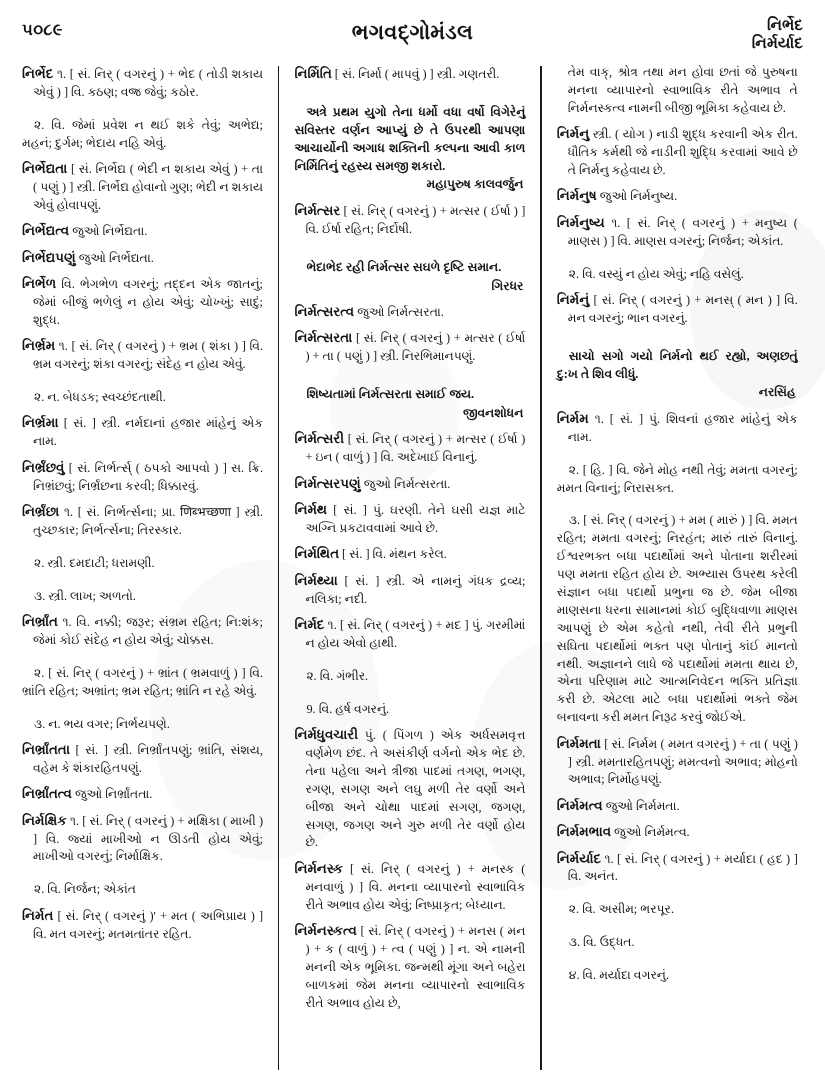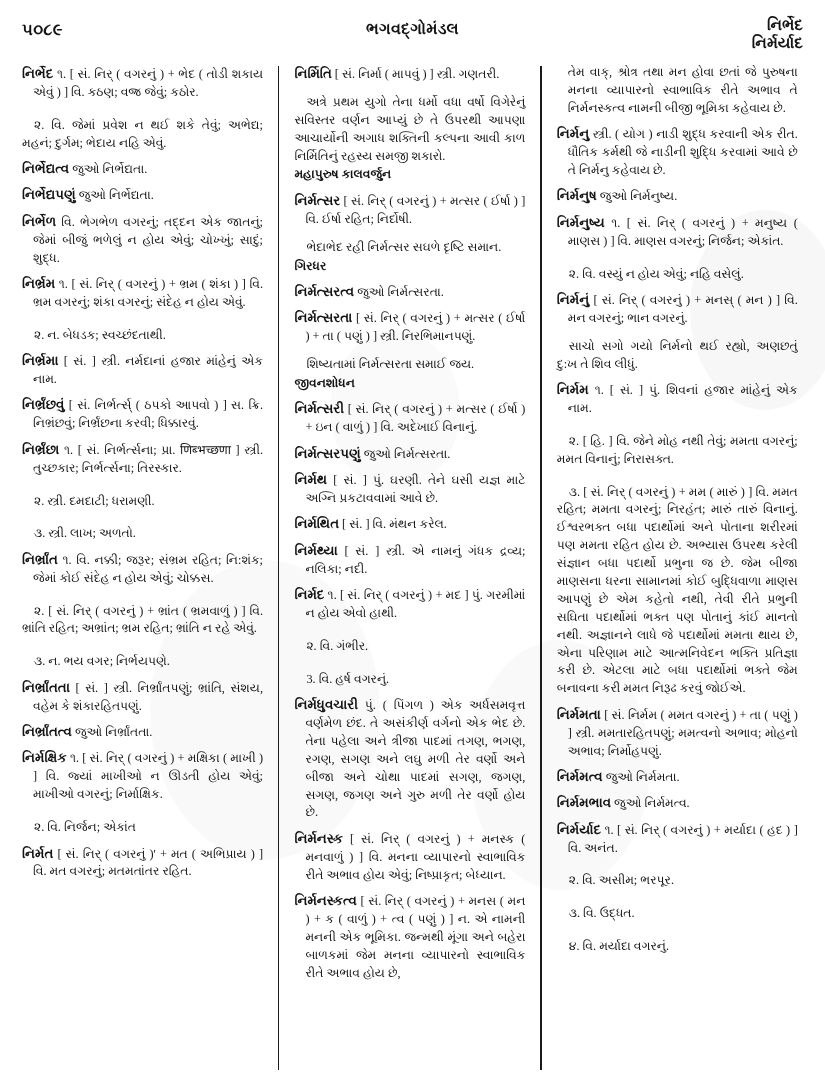--- a/index.html
+++ b/index.html
@@ -47,21 +47,21 @@
     height: 46px;
     font-weight: bold;
   }
   .head-left {
     font-size: 16.5px;
     letter-spacing: 0.3px;
     padding-top: 4px;
     min-width: 120px;
   }
   .head-center {
-    font-size: 16px;
+    font-size: 21px;
     text-align: center;
     flex: 1;
     padding-top: 4px;
     letter-spacing: 0.2px;
   }
   .head-right {
     min-width: 120px;
     text-align: right;
     font-size: 15.5px;
     line-height: 1.18;
@@ -101,24 +101,25 @@
     text-align: justify;
   }
   .sense {
     text-indent: 12px;
     text-align: justify;
     margin-top: 15px;
   }
   .quote {
     text-indent: 12px;
     text-align: justify;
-    margin-top: 10px;
+    margin-top: 20px;
+    font-weight: bold;
   }
   .citation {
-    text-align: left;
+    text-align: right;
     margin-top: 1px;
     margin-bottom: 2px;
     font-weight: bold;
     padding-right: 2px;
   }
   .headword {
     font-weight: bold;
     font-size: 13.4px;
   }
   .cont {
@@ -145,20 +146,23 @@
     </div>
   </div>
 
   <div class="columns">
     <div class="col col-1" id="col-0">
         <div class="entry">
           <div class="entry-line"><span class="headword">નિર્ભેદ</span><span> ૧. [ સં. નિર્ ( વગરનું ) + ભેદ ( તોડી શકાય એવું ) ] વિ. કઠણ; વજ્ર જેવું; કઠોર.</span></div>
           <div class="sense">૨. વિ. જેમાં પ્રવેશ ન થઈ શકે તેવું; અભેદ્ય; મહનં; દુર્ગમ; ભેદાય નહિ એવું.</div>
         </div>
         <div class="entry">
+          <div class="entry-line"><span class="headword">નિર્ભેદ્યતા</span><span> [ સં. નિર્ભેદ્ય ( ભેદી ન શકાય એવું ) + તા ( પણું ) ] સ્ત્રી. નિર્ભેદ્ય હોવાનો ગુણ; ભેદી ન શકાય એવું હોવાપણું.</span></div>
+        </div>
+        <div class="entry">
           <div class="entry-line"><span class="headword">નિર્ભેદ્યત્વ</span><span> જુઓ નિર્ભેદ્યતા.</span></div>
         </div>
         <div class="entry">
           <div class="entry-line"><span class="headword">નિર્ભેદ્યપણું</span><span> જુઓ નિર્ભેદ્યતા.</span></div>
         </div>
         <div class="entry">
           <div class="entry-line"><span class="headword">નિર્ભેળ</span><span> વિ. ભેગભેળ વગરનું; તદ્દન એક જાતનું; જેમાં બીજું ભળેલું ન હોય એવું; ચોખ્ખું; સાદું; શુદ્ધ.</span></div>
         </div>
         <div class="entry">
           <div class="entry-line"><span class="headword">નિર્ભ્રમ</span><span> ૧. [ સં. નિર્ ( વગરનું ) + ભ્રમ ( શંકા ) ] વિ. ભ્રમ વગરનું; શંકા વગરનું; સંદેહ ન હોય એવું.</span></div>
@@ -225,21 +229,21 @@
         </div>
         <div class="entry">
           <div class="entry-line"><span class="headword">નિર્મથિત</span><span> [ સં. ] વિ. મંથન કરેલ.</span></div>
         </div>
         <div class="entry">
           <div class="entry-line"><span class="headword">નિર્મથ્યા</span><span> [ સં. ] સ્ત્રી. એ નામનું ગંધક દ્રવ્ય; નલિકા; નદી.</span></div>
         </div>
         <div class="entry">
           <div class="entry-line"><span class="headword">નિર્મદ</span><span> ૧. [ સં. નિર્ ( વગરનું ) + મદ ] પું. ગરમીમાં ન હોય એવો હાથી.</span></div>
           <div class="sense">૨. વિ. ગંભીર.</div>
-          <div class="sense">3. વિ. હર્ષ વગરનું.</div>
+          <div class="sense">9. વિ. હર્ષ વગરનું.</div>
         </div>
         <div class="entry">
           <div class="entry-line"><span class="headword">નિર્મધુવચારી</span><span> પું. ( પિંગળ ) એક અર્ધસમવૃત્ત વર્ણમેળ છંદ. તે અસંકીર્ણ વર્ગનો એક ભેદ છે. તેના પહેલા અને ત્રીજા પાદમાં તગણ, ભગણ, રગણ, સગણ અને લઘુ મળી તેર વર્ણો અને બીજા અને ચોથા પાદમાં સગણ, જગણ, સગણ, જગણ અને ગુરુ મળી તેર વર્ણો હોય છે.</span></div>
         </div>
         <div class="entry">
           <div class="entry-line"><span class="headword">નિર્મનસ્ક</span><span> [ સં. નિર્ ( વગરનું ) + મનસ્ક ( મનવાળું ) ] વિ. મનના વ્યાપારનો સ્વાભાવિક રીતે અભાવ હોય એવું; નિષ્પ્રાકૃત; બેધ્યાન.</span></div>
         </div>
         <div class="entry">
           <div class="entry-line"><span class="headword">નિર્મનસ્કત્વ</span><span> [ સં. નિર્ ( વગરનું ) + મનસ ( મન ) + ક ( વાળું ) + ત્વ ( પણું ) ] ન. એ નામની મનની એક ભૂમિકા. જન્મથી મૂંગા અને બહેરા બાળકમાં જેમ મનના વ્યાપારનો સ્વાભાવિક રીતે અભાવ હોય છે,</span></div>
         </div>
@@ -255,20 +259,21 @@
         <div class="entry">
           <div class="entry-line"><span class="headword">નિર્મનુષ</span><span> જુઓ નિર્મનુષ્ય.</span></div>
         </div>
         <div class="entry">
           <div class="entry-line"><span class="headword">નિર્મનુષ્ય</span><span> ૧. [ સં. નિર્ ( વગરનું ) + મનુષ્ય ( માણસ ) ] વિ. માણસ વગરનું; નિર્જન; એકાંત.</span></div>
           <div class="sense">૨. વિ. વસ્યું ન હોય એવું; નહિ વસેલું.</div>
         </div>
         <div class="entry">
           <div class="entry-line"><span class="headword">નિર્મનું</span><span> [ સં. નિર્ ( વગરનું ) + મનસ્ ( મન ) ] વિ. મન વગરનું; ભાન વગરનું.</span></div>
           <div class="quote">સાચો સગો ગયો નિર્મનો થઈ રહ્યો, અણછતું દુ:ખ તે શિવ લીધું.</div>
+          <div class="citation">નરસિંહ</div>
         </div>
         <div class="entry">
           <div class="entry-line"><span class="headword">નિર્મમ</span><span> ૧. [ સં. ] પું. શિવનાં હજાર માંહેનું એક નામ.</span></div>
           <div class="sense">૨. [ હિ. ] વિ. જેને મોહ નથી તેવું; મમતા વગરનું; મમત વિનાનું; નિરાસક્ત.</div>
           <div class="sense">૩. [ સં. નિર્ ( વગરનું ) + મમ ( મારું ) ] વિ. મમત રહિત; મમતા વગરનું; નિરહંત; મારું તારું વિનાનું. ઈશ્વરભક્ત બધા પદાર્થોમાં અને પોતાના શરીરમાં પણ મમતા રહિત હોય છે. અભ્યાસ ઉપરથ કરેલી સંજ્ઞાન બધા પદાર્થો પ્રભુના જ છે. જેમ બીજા માણસના ધરના સામાનમાં કોઈ બુદ્ધિવાળા માણસ આપણું છે એમ કહેતો નથી, તેવી રીતે પ્રભુની સઘિતા પદાર્થોમાં ભક્ત પણ પોતાનું કાંઈ માનતો નથી. અજ્ઞાનને લાધે જે પદાર્થોમાં મમતા થાય છે, એના પરિણામ માટે આત્મનિવેદન ભક્તિ પ્રતિજ્ઞા કરી છે. એટલા માટે બધા પદાર્થોમાં ભક્તે જેમ બનાવના કરી મમત નિરૂઢ કરવું જોઈએ.</div>
         </div>
         <div class="entry">
           <div class="entry-line"><span class="headword">નિર્મમતા</span><span> [ સં. નિર્મમ ( મમત વગરનું ) + તા ( પણું ) ] સ્ત્રી. મમતારહિતપણું; મમત્વનો અભાવ; મોહનો અભાવ; નિર્મોહપણું.</span></div>
         </div>
         <div class="entry">

